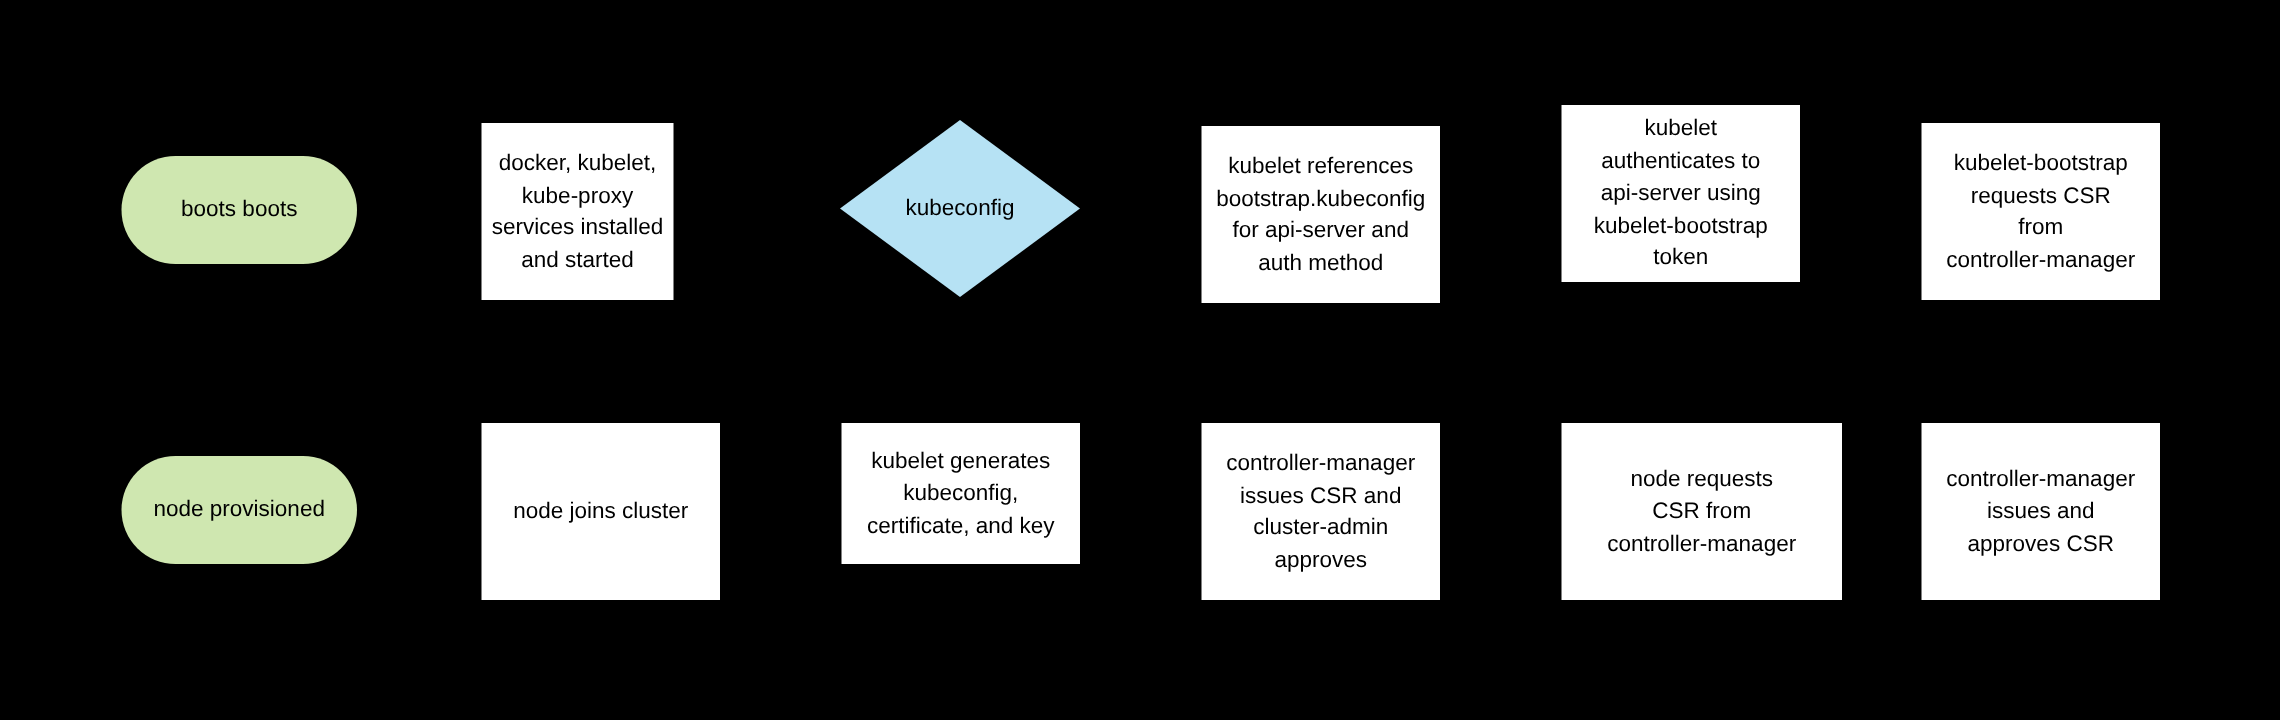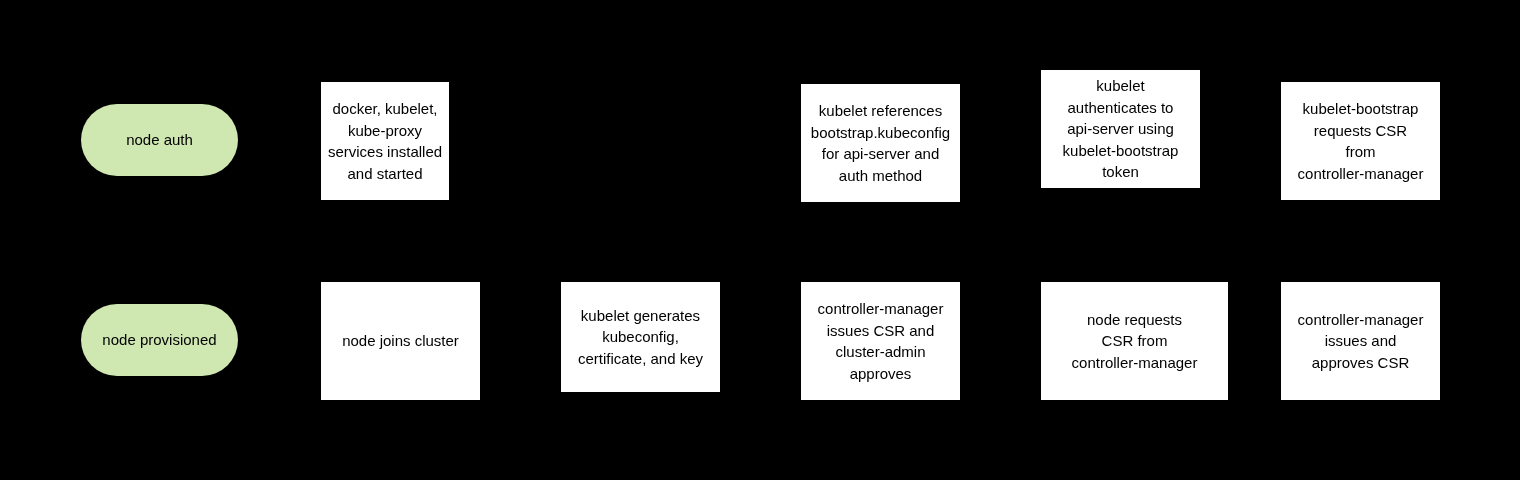--- a/index.html
+++ b/index.html
@@ -63,43 +63,46 @@
   .node.overflow .label {
     width: 172px;
     white-space: pre-line;
   }
 </style>
 </head>
 <body>
 
 <div id="canvas" style="background: rgb(0, 0, 0);">
     <div style="position: absolute; left: 0px; top: 0px; width: 100%; height: 100%;">
-      <div class="node terminator" style="left: 81px; top: 104px; width: 157px; height: 72px; background: rgb(207, 231, 176);"><span class="label">node auth</span></div>
+      <div class="node terminator" style="left: 81px; top: 104px; width: 157px; height: 72px; background: rgb(207, 231, 176);"><span class="label">boots boots</span></div>
       <div class="node process" style="left: 321px; top: 82px; width: 128px; height: 118px; background: rgb(255, 255, 255);"><span class="label">docker, kubelet,
 kube-proxy
 services installed
 and started</span></div>
+      <div class="node decision" style="left: 560px; top: 80px; width: 160px; height: 118px;"><svg class="diamond-shape" viewBox="0 0 160 118" preserveAspectRatio="none">
+          <polygon points="80,0 160,59 80,118 0,59" fill="#b6e2f4"></polygon>
+        </svg><span class="diamond-label">kubeconfig</span></div>
       <div class="node process overflow" style="left: 801px; top: 68px; width: 159px; height: 118px; background: rgb(255, 255, 255); margin-top: 16px;"><span class="label">kubelet references
 bootstrap.kubeconfig
 for api-server and
 auth method</span></div>
       <div class="node process" style="left: 1041px; top: 70px; width: 159px; height: 118px; background: rgb(255, 255, 255);"><span class="label">kubelet
 authenticates to
 api-server using
 kubelet-bootstrap
 token</span></div>
       <div class="node process" style="left: 1281px; top: 82px; width: 159px; height: 118px; background: rgb(255, 255, 255);"><span class="label">kubelet-bootstrap
 requests CSR
 from
 controller-manager</span></div>
     </div>
     <div style="position: absolute; left: 0px; top: 0px; width: 100%; height: 100%;">
       <div class="node terminator" style="left: 81px; top: 304px; width: 157px; height: 72px; background: rgb(207, 231, 176);"><span class="label">node provisioned</span></div>
       <div class="node process" style="left: 321px; top: 282px; width: 159px; height: 118px; background: rgb(255, 255, 255);"><span class="label">node joins cluster</span></div>
-      <div class="node process" style="left: 561px; top: 282px; width: 159px; height: 110px; background: rgb(255, 255, 255);"><span class="label">kubelet generates
+      <div class="node process" style="left: 561px; top: 282px; width: 159px; height: 94px; background: rgb(255, 255, 255);"><span class="label">kubelet generates
 kubeconfig,
 certificate, and key</span></div>
       <div class="node process" style="left: 801px; top: 282px; width: 159px; height: 118px; background: rgb(255, 255, 255);"><span class="label">controller-manager
 issues CSR and
 cluster-admin
 approves</span></div>
       <div class="node process" style="left: 1041px; top: 282px; width: 187px; height: 118px; background: rgb(255, 255, 255);"><span class="label">node requests
 CSR from
 controller-manager</span></div>
       <div class="node process" style="left: 1281px; top: 282px; width: 159px; height: 118px; background: rgb(255, 255, 255);"><span class="label">controller-manager

